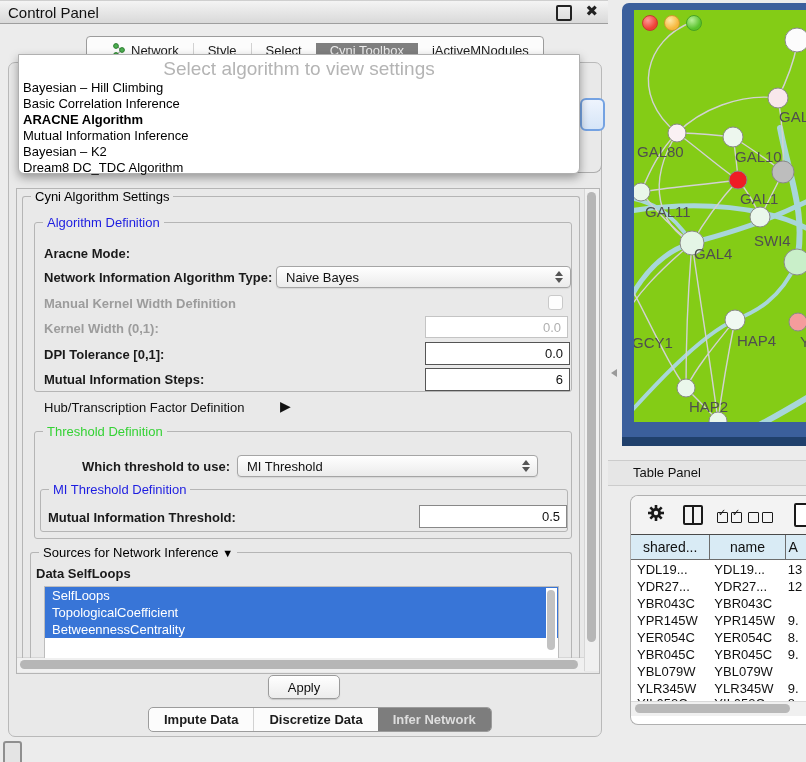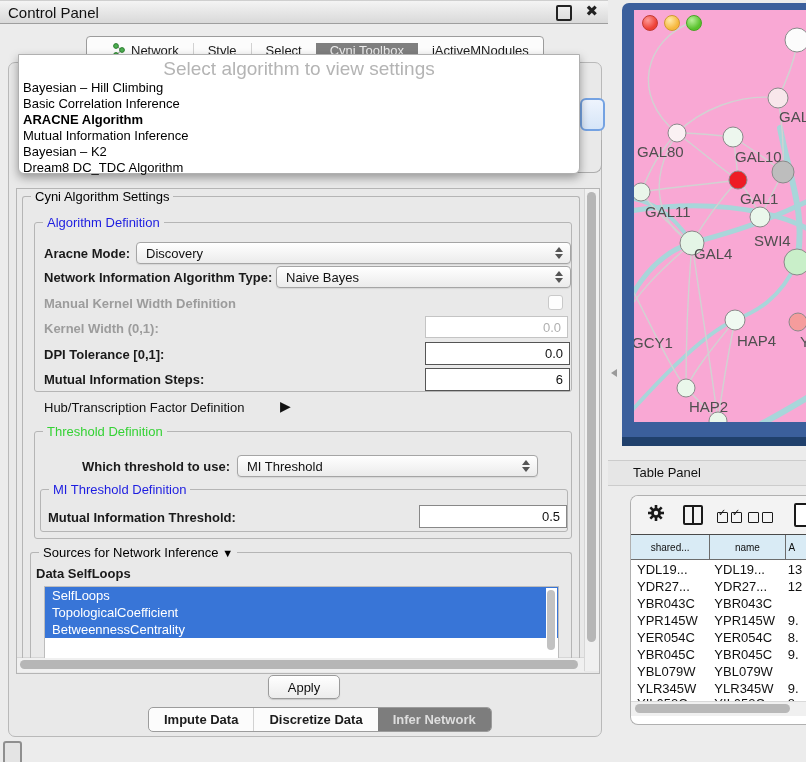--- a/index.html
+++ b/index.html
@@ -74,41 +74,41 @@
     display:flex;align-items:stretch;overflow:hidden;}
   .bottab{display:flex;align-items:center;padding:0 15px;font-size:13px;font-weight:bold;color:#1c1c1c;}
   .bottab + .bottab{border-left:1px solid #d2d2d2;}
   .bottab.sel{background:#7d7d7d;color:#dedede;border-left:none;}
 
   .corner-icon{left:3px;top:741px;width:15px;height:24px;border:2px solid #8f8f8f;border-radius:3px;background:#e4e4e4;}
 
   
   .netframe{left:622px;top:3px;width:184px;height:443px;background:#3b5f9c;border-radius:7px 0 0 7px;}
   .netframe-bottom{left:622px;top:437px;width:184px;height:9px;background:#20406c;}
-  .netcanvas{left:634px;top:10px;width:172px;height:412px;background:#f9a8d4;overflow:hidden;}
+  .netcanvas{left:634px;top:10px;width:172px;height:412px;background:#84cc16;overflow:hidden;}
   .light{position:absolute;top:5px;width:14px;height:14px;border-radius:50%;}
   .light.red{left:8px;background:radial-gradient(circle at 35% 30%,#ff9a96,#ee4035 65%);border:1px solid #c23a30;}
   .light.yellow{left:30px;background:radial-gradient(circle at 35% 30%,#ffe9a8,#f6b73c 65%);border:1px solid #cf9a2e;}
   .light.green{left:52px;background:radial-gradient(circle at 35% 30%,#b9f09a,#59c22d 65%);border:1px solid #47a324;}
   .netlabel{position:absolute;font-size:15px;color:#4f4f4f;white-space:nowrap;}
 
   .tp-header{left:608px;top:460px;width:198px;height:24px;background:#e6e6e6;border-top:1px solid #cccccc;
     border-bottom:1px solid #cccccc;}
   .tp-title{position:absolute;left:25px;top:4px;font-size:13px;color:#111;}
   .tablepanel{left:630px;top:495px;width:176px;height:228px;background:#fff;border:1px solid #b0b0b0;
     border-radius:8px 0 0 8px;border-right:none;overflow:hidden;}
   .tp-toolbar{position:absolute;left:0;top:0;width:100%;height:38px;background:#f3f3f3;border-bottom:1px solid #4a4a4a;}
   .tb-icon{position:absolute;top:9px;}
   .col-icon{width:16px;height:16px;border:2px solid #1a1a1a;border-radius:2px;}
   .col-icon::after{content:"";position:absolute;left:7px;top:0;width:2px;height:16px;background:#1a1a1a;}
   .cb{display:inline-block;width:9px;height:9px;border:1.5px solid #1a1a1a;border-radius:1px;position:relative;margin-right:3px;}
   .cb .tick{position:absolute;left:0px;top:-6px;font-size:10px;color:#1a1a1a;}
   .doc-icon{width:18px;height:20px;border:2px solid #1a1a1a;border-radius:2px 6px 2px 2px;background:#fff;}
   .tp-headrow{position:absolute;left:0;top:39px;width:100%;height:24px;background:#d9ebf5;border-bottom:1px solid #6c6c6c;display:flex;}
-  .tp-hcell{font-size:10px;color:#111;display:flex;align-items:center;justify-content:center;border-right:1px solid #6c6c6c;overflow:hidden;}
+  .tp-hcell{font-size:14px;color:#111;display:flex;align-items:center;justify-content:center;border-right:1px solid #6c6c6c;overflow:hidden;}
   .tp-row{position:absolute;width:100%;height:17px;display:flex;font-size:13px;color:#111;}
   .tp-cell{overflow:hidden;white-space:nowrap;padding-top:1px;}
   .tp-hscroll{position:absolute;left:0px;top:205px;width:176px;height:14px;background:#f0f0f0;border-top:1px solid #d9d9d9;}
   .tp-hthumb{position:absolute;left:4px;top:2px;width:155px;height:9px;background:#b8b8b8;border-radius:5px;}
   .splitter-arrow{left:611px;top:369px;width:0;height:0;border-top:4px solid transparent;border-bottom:4px solid transparent;border-right:6px solid #9a9a9a;}
 </style>
 </head>
 <body>
 
 <div id="root" class="nosel">
@@ -168,27 +168,20 @@
     </div>
 
   <div class="abs groupbox" style="left:22px;top:196px;width:556px;height:461px;border-bottom:none;border-radius:3px 3px 0 0;">
     <span class="grouplabel">Cyni Algorithm Settings</span>
   </div>
 
   <div class="abs groupbox" style="left:34px;top:222px;width:536px;height:168px;">
     <span class="grouplabel lbl-blue">Algorithm Definition</span>
   </div>
   <span class="abs field-label" style="left:44px;top:246px;">Aracne Mode:</span>
-  <div class="abs combo" style="left:136px;top:242px;width:424px;">
-    <span>Discovery</span>
-    <span class="arrows">
-        <span class="tri-up"></span>
-        <span class="tri-down"></span>
-      </span>
-  </div>
   <span class="abs field-label" style="left:44px;top:270px;">Network Information Algorithm Type:</span>
   <div class="abs combo" style="left:276px;top:266px;width:284px;">
     <span>Naive Bayes</span>
     <span class="arrows">
         <span class="tri-up"></span>
         <span class="tri-down"></span>
       </span>
   </div>
   <span class="abs field-label disabled" style="left:44px;top:296px;">Manual Kernel Width Definition</span>
   <div class="abs checkbox" style="left:548px;top:295px;"></div>

